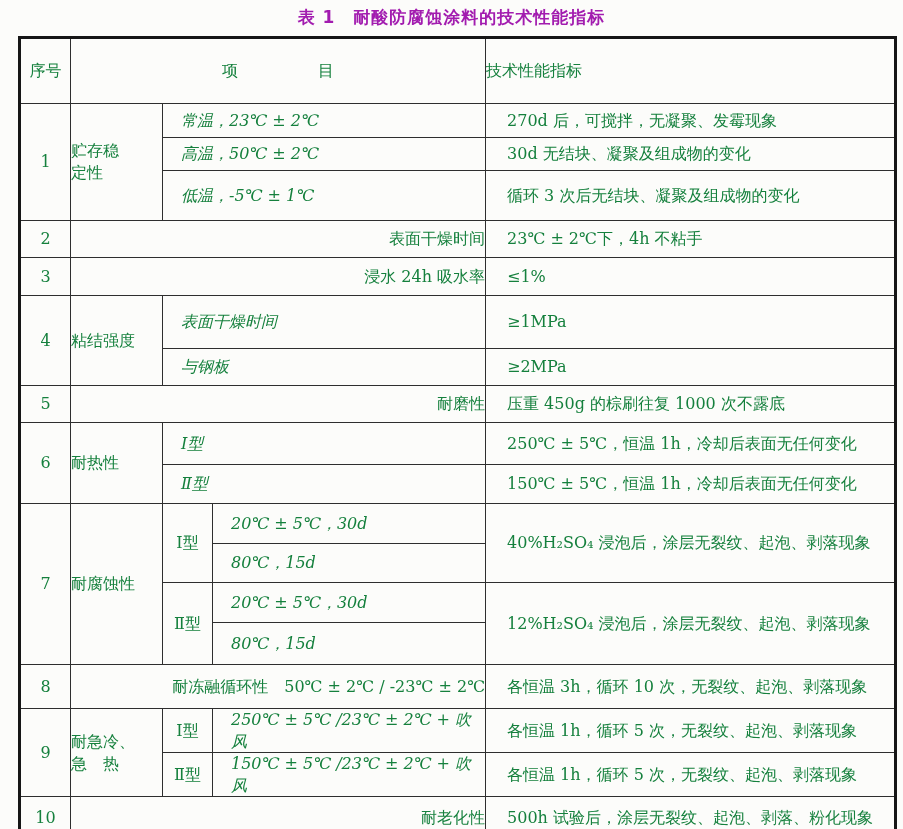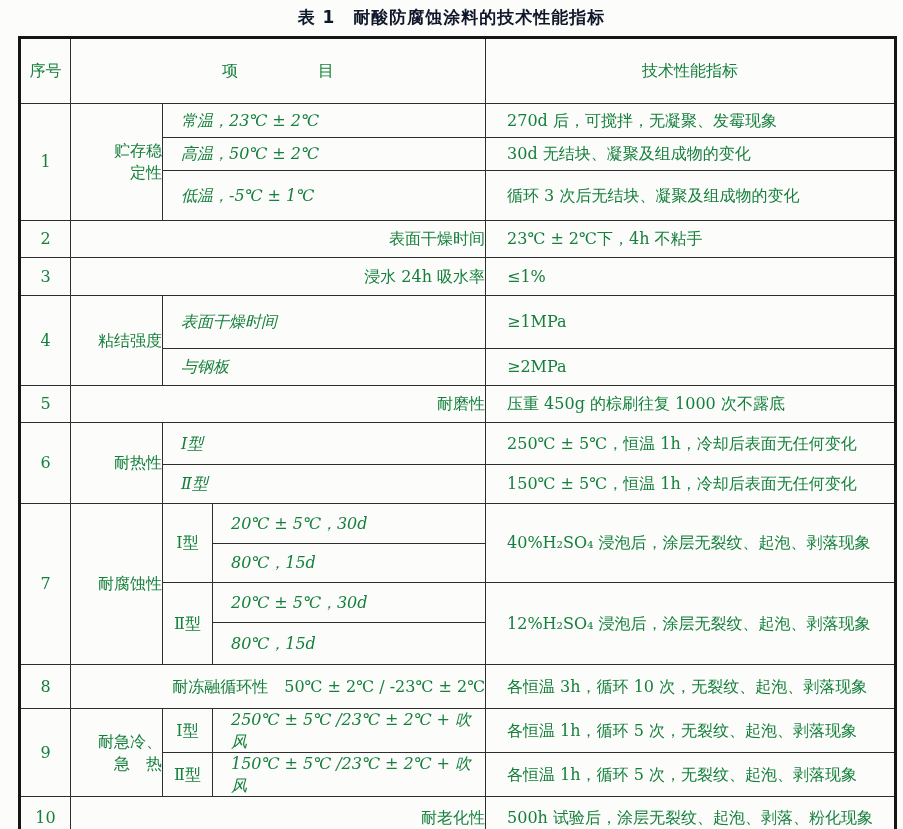--- a/index.html
+++ b/index.html
@@ -12,48 +12,48 @@
     width:903px;height:829px;
     background:#fcfcfa;
     color:#141414;
     overflow:hidden;
   }
   .title{
     position:absolute;top:6px;left:0;width:100%;
     text-align:center;
     font-family:"DejaVu Sans","Liberation Sans",sans-serif;
     font-weight:bold;font-size:17px;letter-spacing:1px;
-    color:#0f172a;
+    color:#a21caf;
   }
   table.spec{
     position:absolute;left:18px;top:36px;
     width:876px;
     border-collapse:collapse;
     table-layout:fixed;
     border:3px solid #161616;
     font-size:16px;
     color:#15803d;
   }
   table.spec td,table.spec th{
     border:1.5px solid #2e2e2e;
     vertical-align:middle;
     font-weight:normal;
     padding:0;
     line-height:1.35;
     overflow:hidden;
   }
   .c-no{text-align:center;}
-  .c-label{text-align:right;line-height:1.5;}
+  .c-label{text-align:left;line-height:1.5;}
   .c-type{text-align:center;}
   .c-cond{text-align:left;padding-left:18px !important;font-style:italic;}
   .c-item{text-align:right;padding-left:27px !important;}
   .c-ind{text-align:left;padding-left:21px !important;}
   th.h-no{text-align:center;}
   th.h-item{text-align:center;}
-  th.h-ind{text-align:center;}
+  th.h-ind{text-align:left;}
 </style>
 </head>
 <body>
 
 <div class="page">
 
   <div class="title">表 1　耐酸防腐蚀涂料的技术性能指标</div>
 
   <table class="spec">
     <colgroup>

